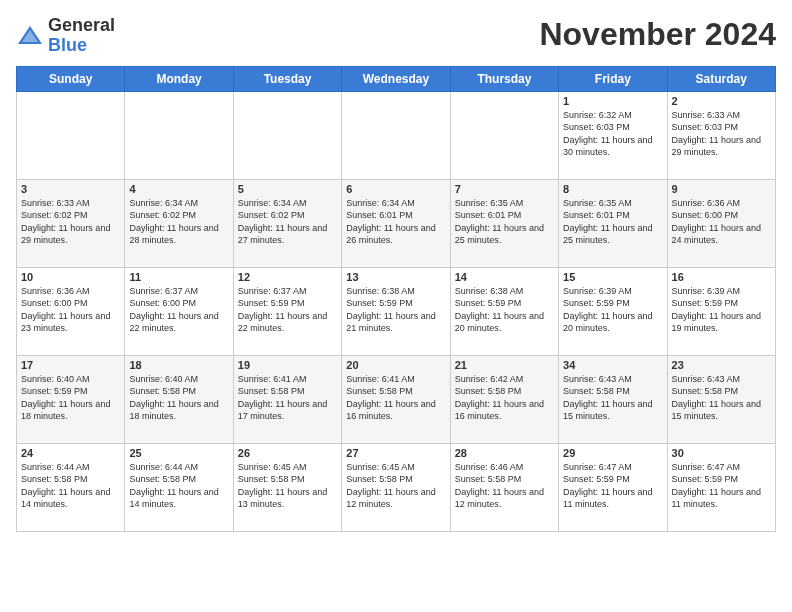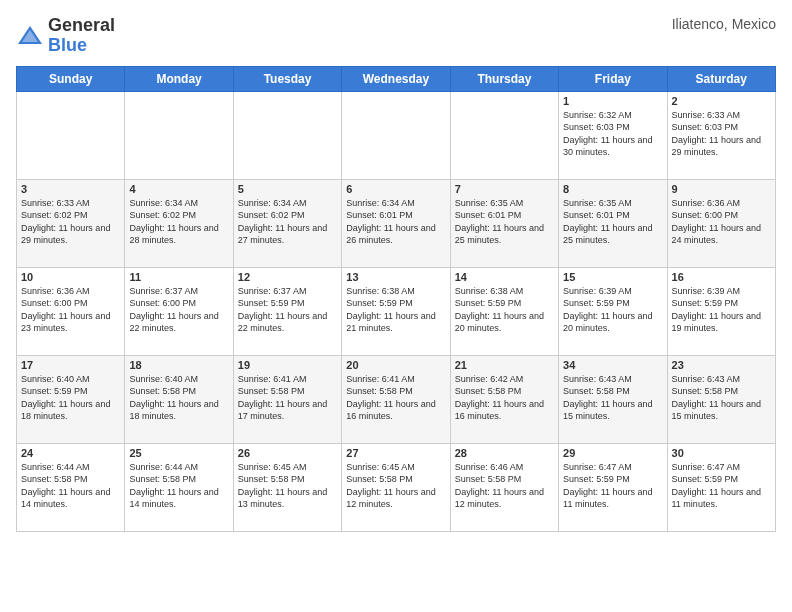--- a/index.html
+++ b/index.html
@@ -103,21 +103,21 @@
       <svg class="logo-icon" viewBox="0 0 28 28">
         <polygon points="14,4 26,22 2,22" fill="#3a7bd5"></polygon>
         <polygon points="14,8 22,20 6,20" fill="#fff" opacity="0.4"></polygon>
       </svg>
       <div class="logo-text">
         <span class="logo-general">General</span><br>
         <span class="logo-blue">Blue</span>
       </div>
     </div>
     <div class="title-block">
-      <div class="location">Iliatenco, Mexico</div>
+      <div class="month-title">November 2024</div>
     </div>
   </div>
 
   <table class="calendar">
     <thead>
       <tr>
         <th>Sunday</th>
         <th>Monday</th>
         <th>Tuesday</th>
         <th>Wednesday</th>

